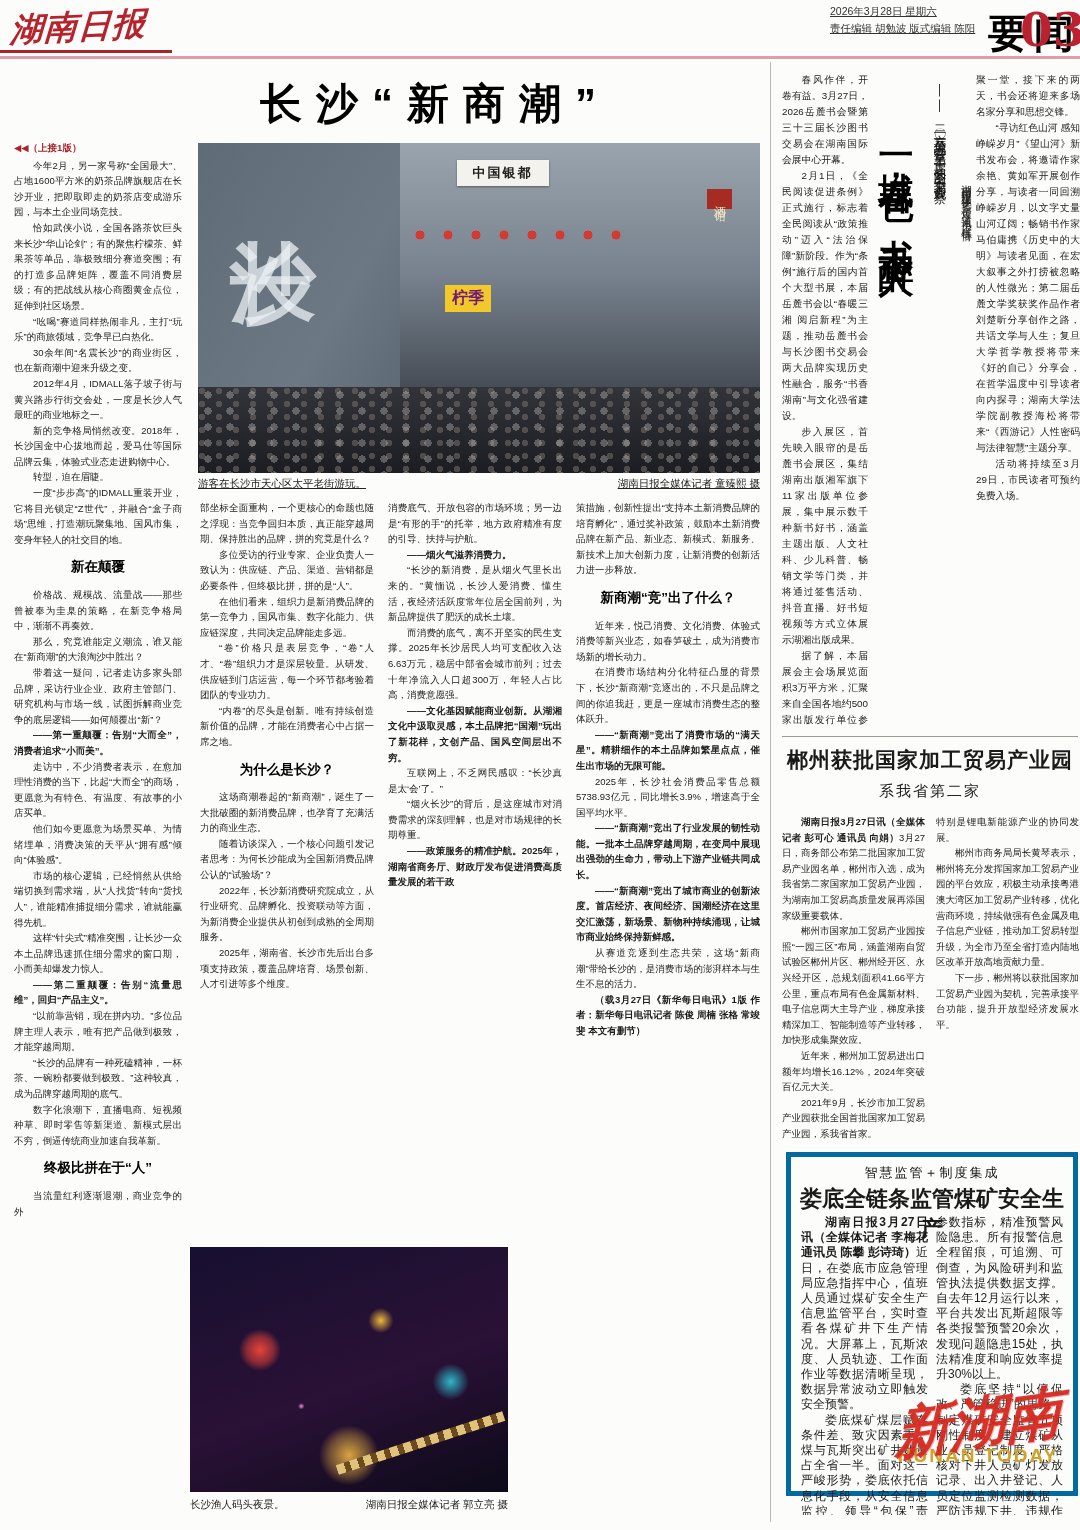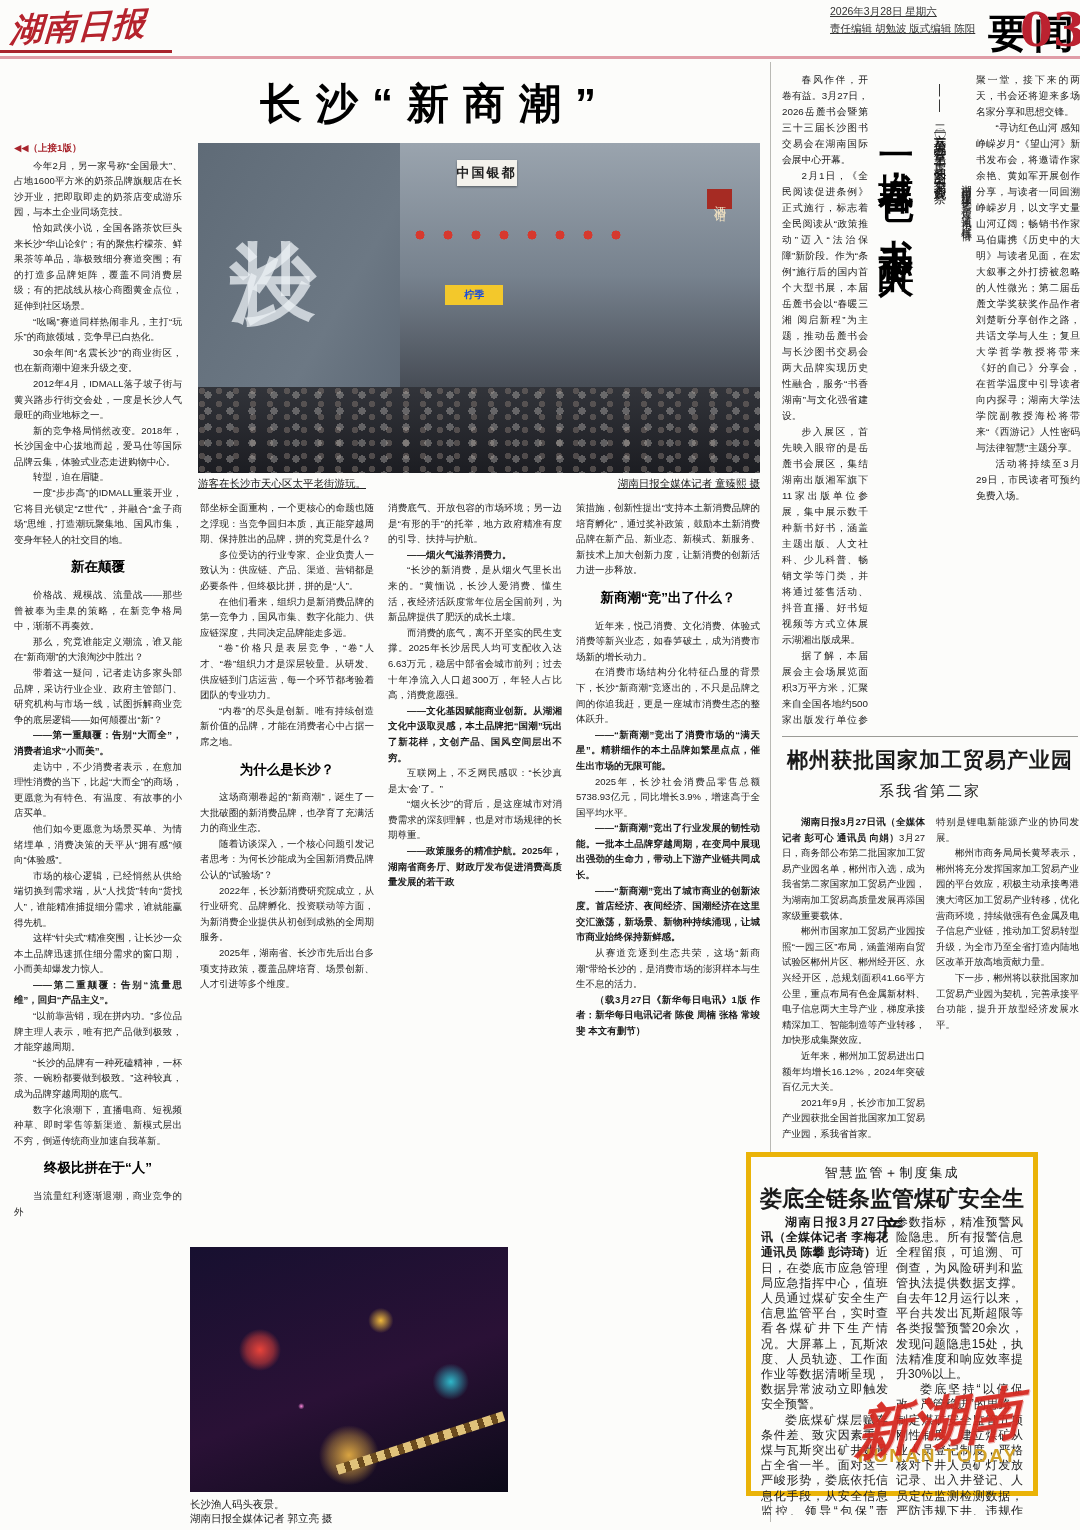--- a/index.html
+++ b/index.html
@@ -28,22 +28,22 @@
 
   
   .photo { position:absolute; overflow:hidden; }
   .photo-main { left:198px; top:143px; width:562px; height:330px;
     background:linear-gradient(180deg,#9aa4ae 0%,#77828e 40%,#4a5059 72%,#23252b 100%); }
   .pm-wall { position:absolute; left:0; top:0; width:36%; height:100%;
     background:linear-gradient(120deg,#5f6b77 0%,#6c7884 60%,#596471 100%); }
   .pm-walltext { position:absolute; left:9%; top:8%; writing-mode:vertical-rl; font-size:86px; font-weight:bold;
     color:rgba(235,240,244,0.75); font-family:"DejaVu Serif",serif; }
   .pm-sign-white { position:absolute; left:46%; top:5%; background:#f4f2ec; color:#222; font-weight:bold; font-size:13px;
-    padding:4px 0; letter-spacing:2px; box-shadow:0 1px 2px rgba(0,0,0,.4); }
-  .pm-sign-yellow { position:absolute; left:44%; top:43%; background:#f3c82b; color:#1d4ed8; font-weight:bold; font-size:10px; padding:3px 19px; }
+    padding:4px 16px; letter-spacing:2px; box-shadow:0 1px 2px rgba(0,0,0,.4); }
+  .pm-sign-yellow { position:absolute; left:44%; top:43%; background:#f3c82b; color:#701a75; font-weight:bold; font-size:16px; padding:3px 7px; }
   .pm-sign-red { position:absolute; right:5%; top:14%; background:#a62b23; color:#f3e3c2; font-size:12px; padding:7px 4px; writing-mode:vertical-rl; letter-spacing:3px; }
   .pm-lanterns { position:absolute; left:38%; top:26%; width:40%; height:12px;
     background:radial-gradient(circle 5px at 8px 6px,#d6392e 90%,transparent 91%) 0 0/28px 12px repeat-x; }
   .pm-crowd { position:absolute; left:0; bottom:0; width:100%; height:26%;
     background:radial-gradient(circle 6px at 10px 8px,rgba(210,205,200,.35) 60%,transparent 61%) 0 0/22px 16px,
                radial-gradient(circle 5px at 4px 4px,rgba(120,110,105,.55) 60%,transparent 61%) 0 0/17px 13px,
                linear-gradient(180deg,#32343a,#1c1d22); }
   .caption-row { position:absolute; display:flex; justify-content:space-between; font-size:10.5px; color:#222; }
 
   .photo-night { left:190px; top:1247px; width:318px; height:245px;
@@ -63,21 +63,21 @@
   .bf-vgroup { left:872px; top:84px; height:620px; display:flex; flex-direction:row; gap:12px; }
   .bf-vhead { writing-mode:vertical-rl; font-size:35px; font-weight:900; letter-spacing:8px; color:#000; margin-top:52px; }
   .bf-vkicker { writing-mode:vertical-rl; font-size:12.5px; letter-spacing:3px; color:#111; }
   .bf-vbyline { writing-mode:vertical-rl; font-size:10.5px; letter-spacing:2px; color:#222; margin-top:92px; }
 
   
   .cz-headline { left:782px; top:746px; width:296px; text-align:center; font-size:21px; font-weight:900; letter-spacing:1px; }
   .cz-subhead { left:782px; top:782px; width:296px; text-align:center; font-size:15px; color:#222; letter-spacing:2px; }
 
   
-  .loudi-box { left:746px; top:1152px; width:292px; height:344px; border:5px solid #eab308; background:#fcfcfa; }
+  .loudi-box { left:786px; top:1152px; width:292px; height:344px; border:5px solid #0369a1; background:#fcfcfa; }
   .ld-kicker { position:absolute; left:0; top:7px; width:100%; text-align:center; font-size:13px; letter-spacing:2px; color:#111; }
   .ld-headline { position:absolute; left:0; top:27px; width:100%; text-align:center; font-size:22px; font-weight:900; }
   .ld-col { font-size:12px; line-height:15.2px; }
 
   
   .brand { position:absolute; right:0; bottom:-6px; width:190px; height:104px; text-align:center; pointer-events:none; }
   .brand-name { display:block; font-family:"DejaVu Serif","Liberation Serif",serif; font-style:italic; font-weight:bold;
     font-size:56px; color:rgba(213,40,31,0.92); transform:rotate(-8deg) skewX(-8deg); line-height:58px; text-shadow:1px 1px 0 rgba(213,40,31,.35); }
   .brand-sub { display:block; font-size:19px; font-weight:bold; letter-spacing:2px; color:#d2a227; margin-top:-6px; }
 </style>
@@ -189,21 +189,21 @@
         <p class="em">——“新商潮”竞出了行业发展的韧性动能。一批本土品牌穿越周期，在变局中展现出强劲的生命力，带动上下游产业链共同成长。</p>
         <p class="em">——“新商潮”竞出了城市商业的创新浓度。首店经济、夜间经济、国潮经济在这里交汇激荡，新场景、新物种持续涌现，让城市商业始终保持新鲜感。</p>
         <p>从赛道竞逐到生态共荣，这场“新商潮”带给长沙的，是消费市场的澎湃样本与生生不息的活力。</p>
       </div>
     <p class="closing">（载3月27日《新华每日电讯》1版 作者：新华每日电讯记者 陈俊 周楠 张格 常竣斐 本文有删节）</p>
   </div>
 
   <div class="abs photo photo-night">
     <div class="pn-strip"></div>
   </div>
-  <div class="caption-row" style="left:190px; top:1498px; width:318px;flex-direction:column;">
+  <div class="caption-row" style="left:190px; top:1498px; width:318px;">
     <span>长沙渔人码头夜景。</span>
     <span>湖南日报全媒体记者 郭立亮 摄</span>
   </div>
 
   <div class="abs vline"></div>
 
   <div class="col bf-col" style="left:782px; top:72px; width:86px; height:656px;">
     <div>
         <p>春风作伴，开卷有益。3月27日，2026岳麓书会暨第三十三届长沙图书交易会在湖南国际会展中心开幕。</p>
         <p>2月1日，《全民阅读促进条例》正式施行，标志着全民阅读从“政策推动”迈入“法治保障”新阶段。作为“条例”施行后的国内首个大型书展，本届岳麓书会以“春暖三湘 阅启新程”为主题，推动岳麓书会与长沙图书交易会两大品牌实现历史性融合，服务“书香湖南”与文化强省建设。</p>

